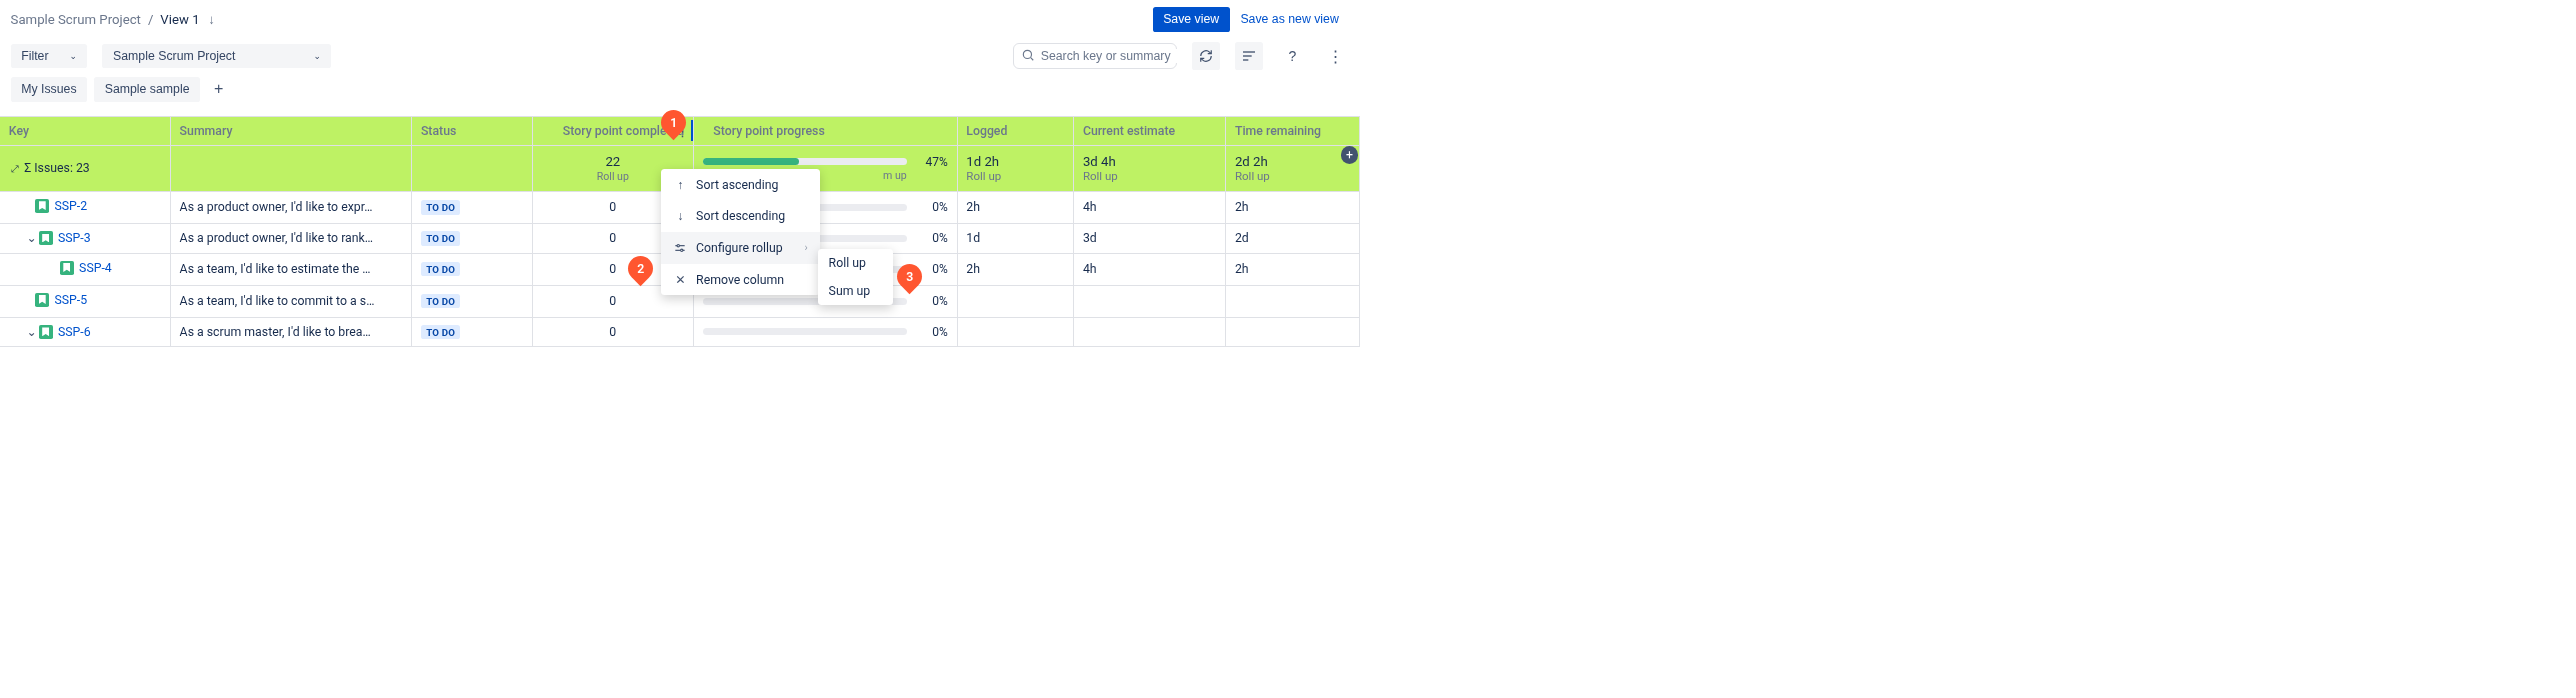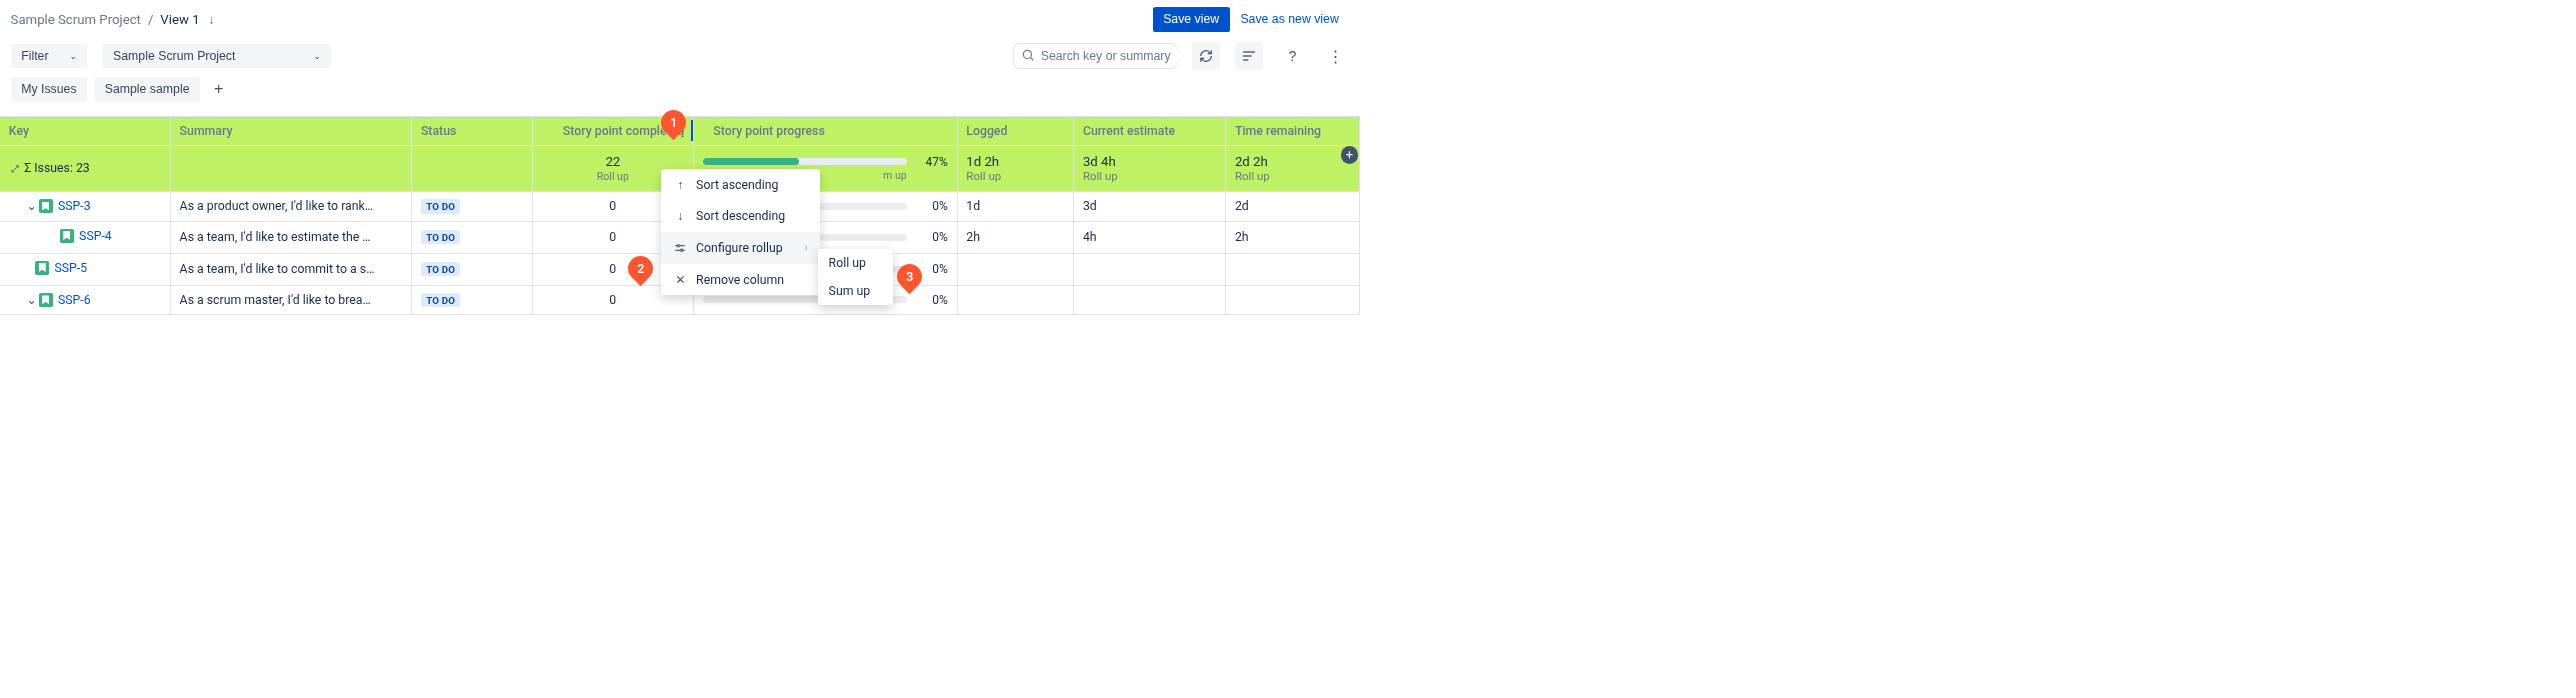--- a/index.html
+++ b/index.html
@@ -219,20 +219,40 @@
               <div class="sub">Roll up</div>
             </div>
           </td>
           <td>
             <div class="sum-left">
               <div class="big">2d 2h</div>
               <div class="sub">Roll up</div>
             </div>
           </td>
         </tr>
+      <tr>
+            <td><span class="indent-1" style="display: inline-flex; align-items: center;">
+                <span class="story-icon"></span>
+                <a href="#" class="key-link">SSP-2</a>
+              </span></td>
+            <td>As a product owner, I'd like to expr…</td>
+            <td><span class="status-lozenge">TO DO</span></td>
+            <td class="center">0</td>
+            <td>
+              <div class="pbar-wrap">
+                <div class="pbar">
+                  <div class="fill" style="width: 0%;"></div>
+                </div>
+                <span class="pct">0%</span>
+              </div>
+            </td>
+            <td>2h</td>
+            <td>4h</td>
+            <td>2h</td>
+          </tr>
           <tr>
             <td><span class="indent-exp" style="display: inline-flex; align-items: center;">
                 <span class="expand">⌄</span>
                 <span class="story-icon"></span>
                 <a href="#" class="key-link">SSP-3</a>
               </span></td>
             <td>As a product owner, I'd like to rank…</td>
             <td><span class="status-lozenge">TO DO</span></td>
             <td class="center">0</td>
             <td>

